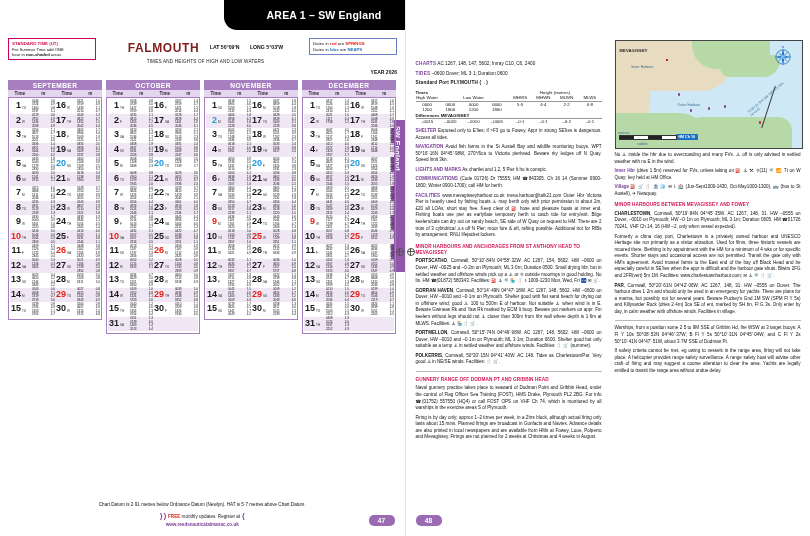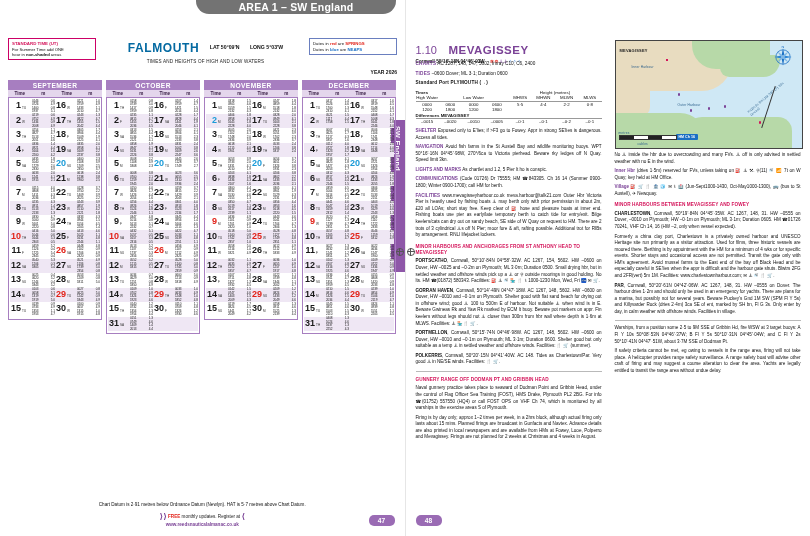--- a/index.html
+++ b/index.html
@@ -8,24 +8,24 @@
     width:810px;height:536px;overflow:hidden;
     font-family:"Liberation Sans","DejaVu Sans",sans-serif;
     color:#1a1a1a;position:relative;
   }
   .spread{position:absolute;inset:0;display:flex;}
   .page{position:relative;width:405px;height:536px;background:#fff;overflow:hidden;}
   .page.left{border-right:1px solid #e6e6e6;}
 
   
   .tab-head{
-    position:absolute;top:0;height:14px;background:#737373;
+    position:absolute;top:0;height:30px;background:#000000;
     border-bottom-left-radius:13px;border-bottom-right-radius:13px;
     color:#fff;font-weight:bold;font-size:10.5px;letter-spacing:.2px;
-    display:flex;align-items:center;justify-content:center;
+    display:flex;align-items:center;justify-content:center;margin-left:28px;
   }
   .page.left .tab-head{left:196px;width:200px;}
   .page.right .tab-head{left:36px;width:166px;}
 
   
   .thumb-tab{
     position:absolute;right:0;top:120px;width:14px;height:152px;
     background:#8e57a8;border-top-left-radius:4px;border-bottom-left-radius:4px;
   }
   .thumb-tab span{
@@ -37,21 +37,21 @@
   
   .tide-header{position:absolute;left:8px;top:38px;width:389px;height:38px;}
   .std-time-box{
     position:absolute;left:0;top:0;width:88px;border:1px solid #c06;
     padding:2px 3px;box-sizing:border-box;line-height:1.25;
   }
   .std-time-box .l1{color:#d4145a;font-weight:bold;font-size:4.4px;}
   .std-time-box .l2{color:#111;font-size:4.2px;}
   .std-time-box .l2 b{font-weight:bold;}
   .tide-title{position:absolute;left:95px;top:0;width:205px;text-align:center;}
-  .tide-title .port{color:#0369a1;font-size:12px;font-weight:bold;letter-spacing:.6px;display:inline-block;}
+  .tide-title .port{color:#7f1d1d;font-size:12px;font-weight:bold;letter-spacing:.6px;display:inline-block;}
   .tide-title .coords{font-size:5.2px;font-weight:bold;color:#111;display:inline-block;margin-left:6px;vertical-align:3px;}
   .tide-title .sub{font-size:4.6px;color:#222;letter-spacing:.2px;margin-top:3px;}
   .spring-neap-box{
     position:absolute;right:0;top:0;width:88px;border:1px solid #6a7fbf;
     padding:2px 3px;box-sizing:border-box;line-height:1.3;font-size:4.3px;color:#111;
   }
   .spring-neap-box .red{color:#e2231a;font-weight:bold;}
   .spring-neap-box .blue{color:#1b6fc4;font-weight:bold;}
   .year-line{position:absolute;right:0;top:31px;font-size:5px;font-weight:bold;color:#111;}
 
@@ -3351,28 +3351,20 @@
       <span class="chev">⟨</span>
       <div class="url">www.reedsnauticalalmanac.co.uk</div>
     </div>
 
     <div class="pagenum">47</div>
   </div>
 
   <div class="page right">
 
 
-    <div class="harbour-head">
-      <span class="hh-num">1.10</span>
-      <span class="hh-name">MEVAGISSEY</span>
-      <div class="hh-pos">
-        <span>Cornwall 50°16'·18N 04°46'·93W</span>
-        <span class="stars"><span class="s-red">❁❁</span><span style="color:#7b4397">⚓⚓</span><span class="s-blue">✧✧✧</span></span>
-      </div>
-    </div>
 
     <div class="col colL" style="top:58px;">
       <div class="kv">
         <span class="k">CHARTS</span>
         <span>AC 1267, 148, 147, 5602; Imray C10, C6, 2400</span>
       </div>
       <div class="kv">
         <span class="k">TIDES</span>
         <span>–0600 Dover; ML 3·1; Duration 0600</span>
       </div>

